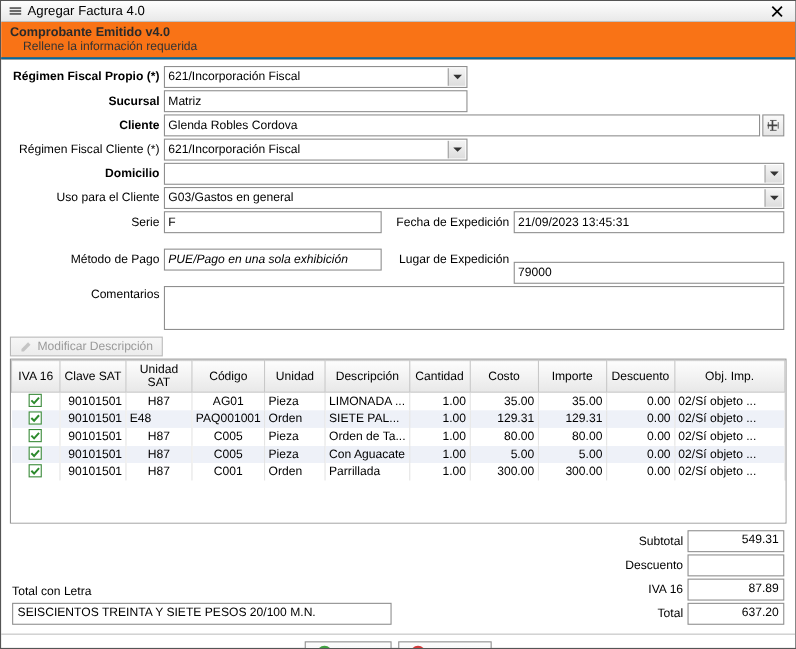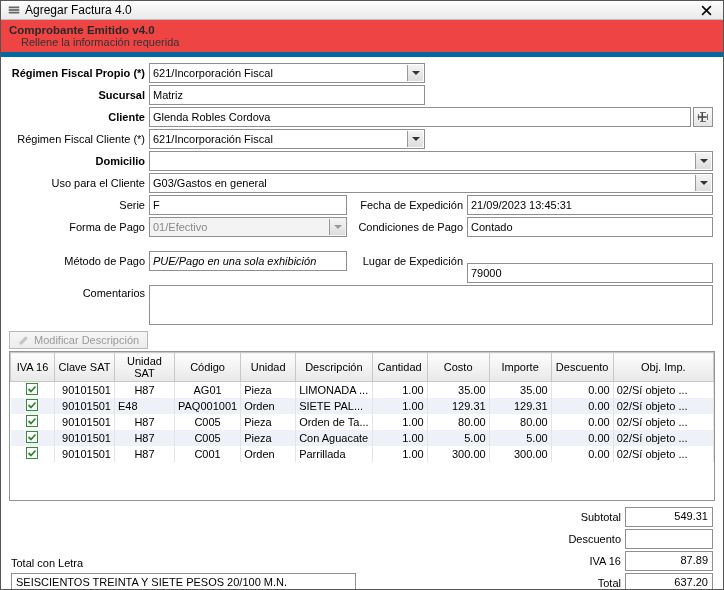--- a/index.html
+++ b/index.html
@@ -3,21 +3,21 @@
 <meta charset="utf-8">
 <style>
   * { box-sizing: border-box; }
   html, body { margin: 0; padding: 0; font-family: "Segoe UI", Tahoma, Arial, sans-serif; font-size: 11px; color: #000; background: #fff; }
   .window { width: 724px; height: 590px; border: 1px solid #555; background: #fff; position: relative; overflow: hidden; display: flex; flex-direction: column; }
   .titlebar { display: flex; align-items: center; justify-content: space-between; background: linear-gradient(#fefefe,#e9e9e9); border-bottom: 1px solid #c0c0c0; height: 26px; padding: 0 6px; }
   .titlebar-left { display: flex; align-items: center; gap: 4px; }
   .titlebar-title { font-size: 12px; }
   .winicon { width: 14px; height: 14px; display: inline-flex; align-items: center; justify-content: center; }
   .closebtn { width: 22px; height: 18px; display: flex; align-items: center; justify-content: center; cursor: pointer; }
-  .header { background: #ef4444; border-bottom: 5px solid #0369a1; padding: 4px 8px; }
+  .header { background: #f97316; border-bottom: 2px solid #0369a1; padding: 4px 8px; }
   .header .header-title { font-weight: bold; font-size: 11.5px; color: #2a2a2a; }
   .header .header-sub { font-size: 11px; color: #333; padding-left: 12px; }
   .form { padding: 6px 10px 2px 10px; }
   .row { display: flex; align-items: center; margin-bottom: 2px; min-height: 20px; }
   .lbl { width: 138px; text-align: right; padding-right: 4px; font-size: 11px; color: #000; }
   .bold { font-weight: bold; }
   .field, .select, .textarea { border: 1px solid #8f8f8f; background: #fff; font-family: inherit; font-size: 11px; height: 20px; padding: 1px 3px; }
   .select { appearance: none; -webkit-appearance: none; background: #fff; padding-right: 16px; position: relative; }
   .select-wrap { position: relative; display: inline-block; }
   .select-wrap .caret { position: absolute; right: 2px; top: 2px; width: 16px; height: 16px; border-left: 1px solid #999; background: linear-gradient(#f4f4f4,#ddd); display:flex; align-items:center; justify-content:center; pointer-events:none; }
@@ -152,35 +152,20 @@
 
     <div class="row">
       <div class="lbl">Serie</div>
       <input class="field" style="width: 198px;" value="F">
       <div class="two-col-right" style="flex:1;">
         <div class="lbl2">Fecha de Expedición</div>
         <input class="field" style="flex: 1 1 0%;" value="21/09/2023 13:45:31">
       </div>
     </div>
 
-    <div class="row">
-      <div class="lbl">Forma de Pago</div>
-      <span class="select-wrap" style="width:198px;">
-        <input class="select" readonly="" style="width: 198px; background: rgb(243, 243, 243); color: rgb(136, 136, 136);" value="01/Efectivo">
-        <span class="caret">
-            <svg viewBox="0 0 8 8">
-              <polygon points="0,2 8,2 4,6" fill="#999"></polygon>
-            </svg>
-          </span>
-      </span>
-      <div class="two-col-right" style="flex:1;">
-        <div class="lbl2">Condiciones de Pago</div>
-        <input class="field" style="flex: 1 1 0%;" value="Contado">
-      </div>
-    </div>
 
     <div class="row">
       <div class="lbl">Método de Pago</div>
       <input class="field" style="width: 198px; font-style: italic;" value="PUE/Pago en una sola exhibición">
       <div class="two-col-right" style="flex:1;">
         <div class="lbl2">Lugar de Expedición</div>
         <input class="field" style="flex: 1 1 0%; margin-top: 24px;" value="79000">
       </div>
     </div>
 

